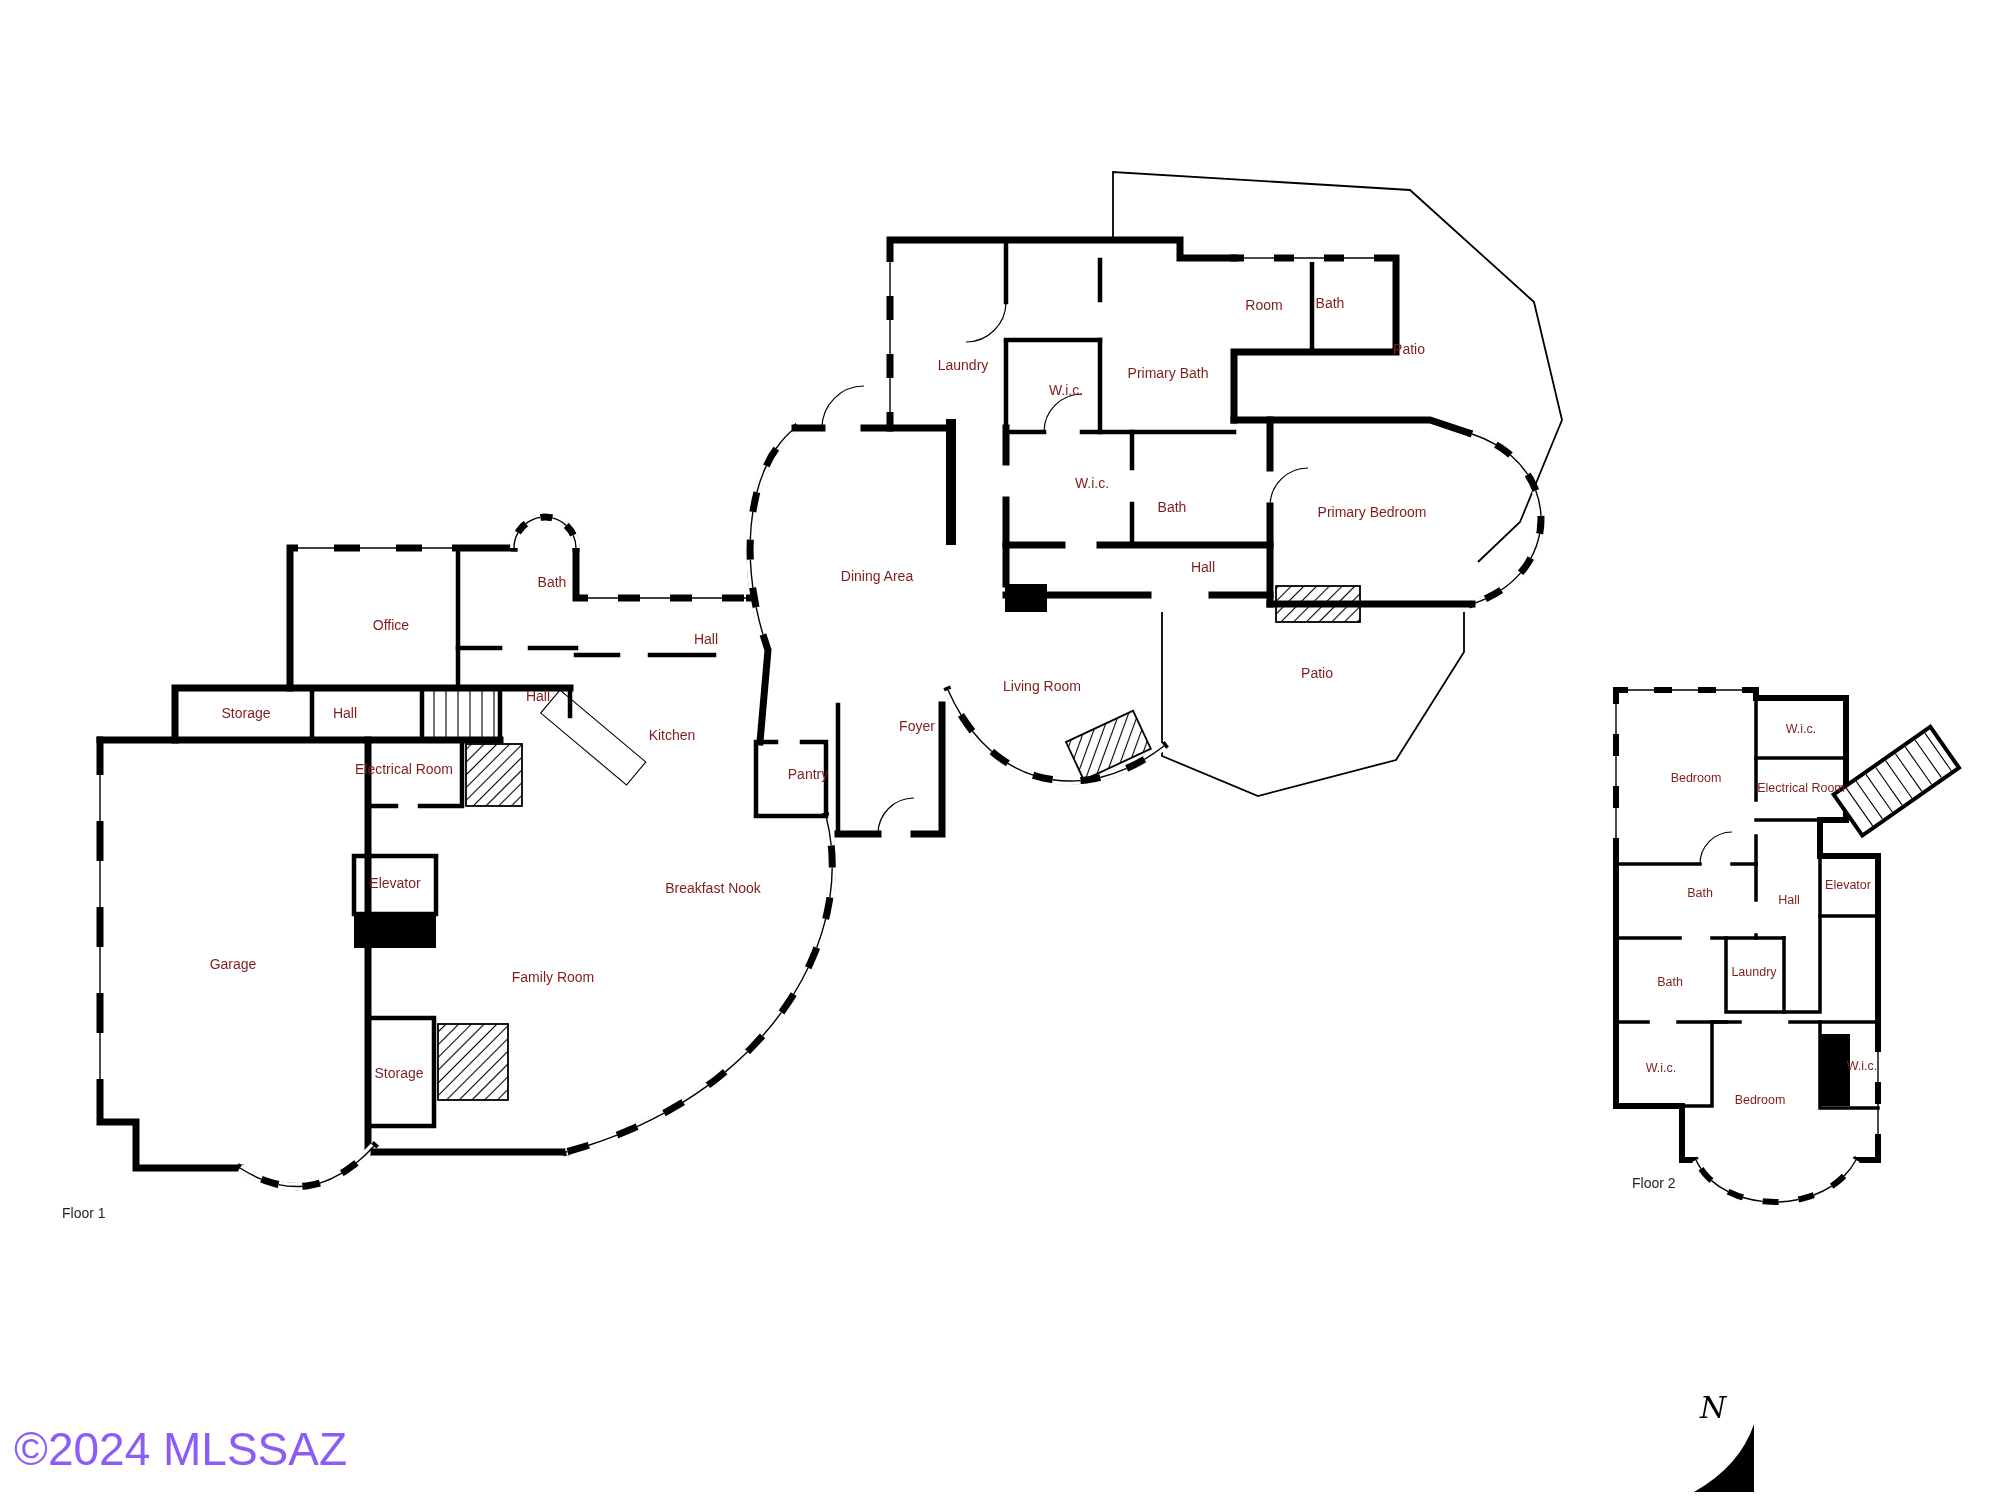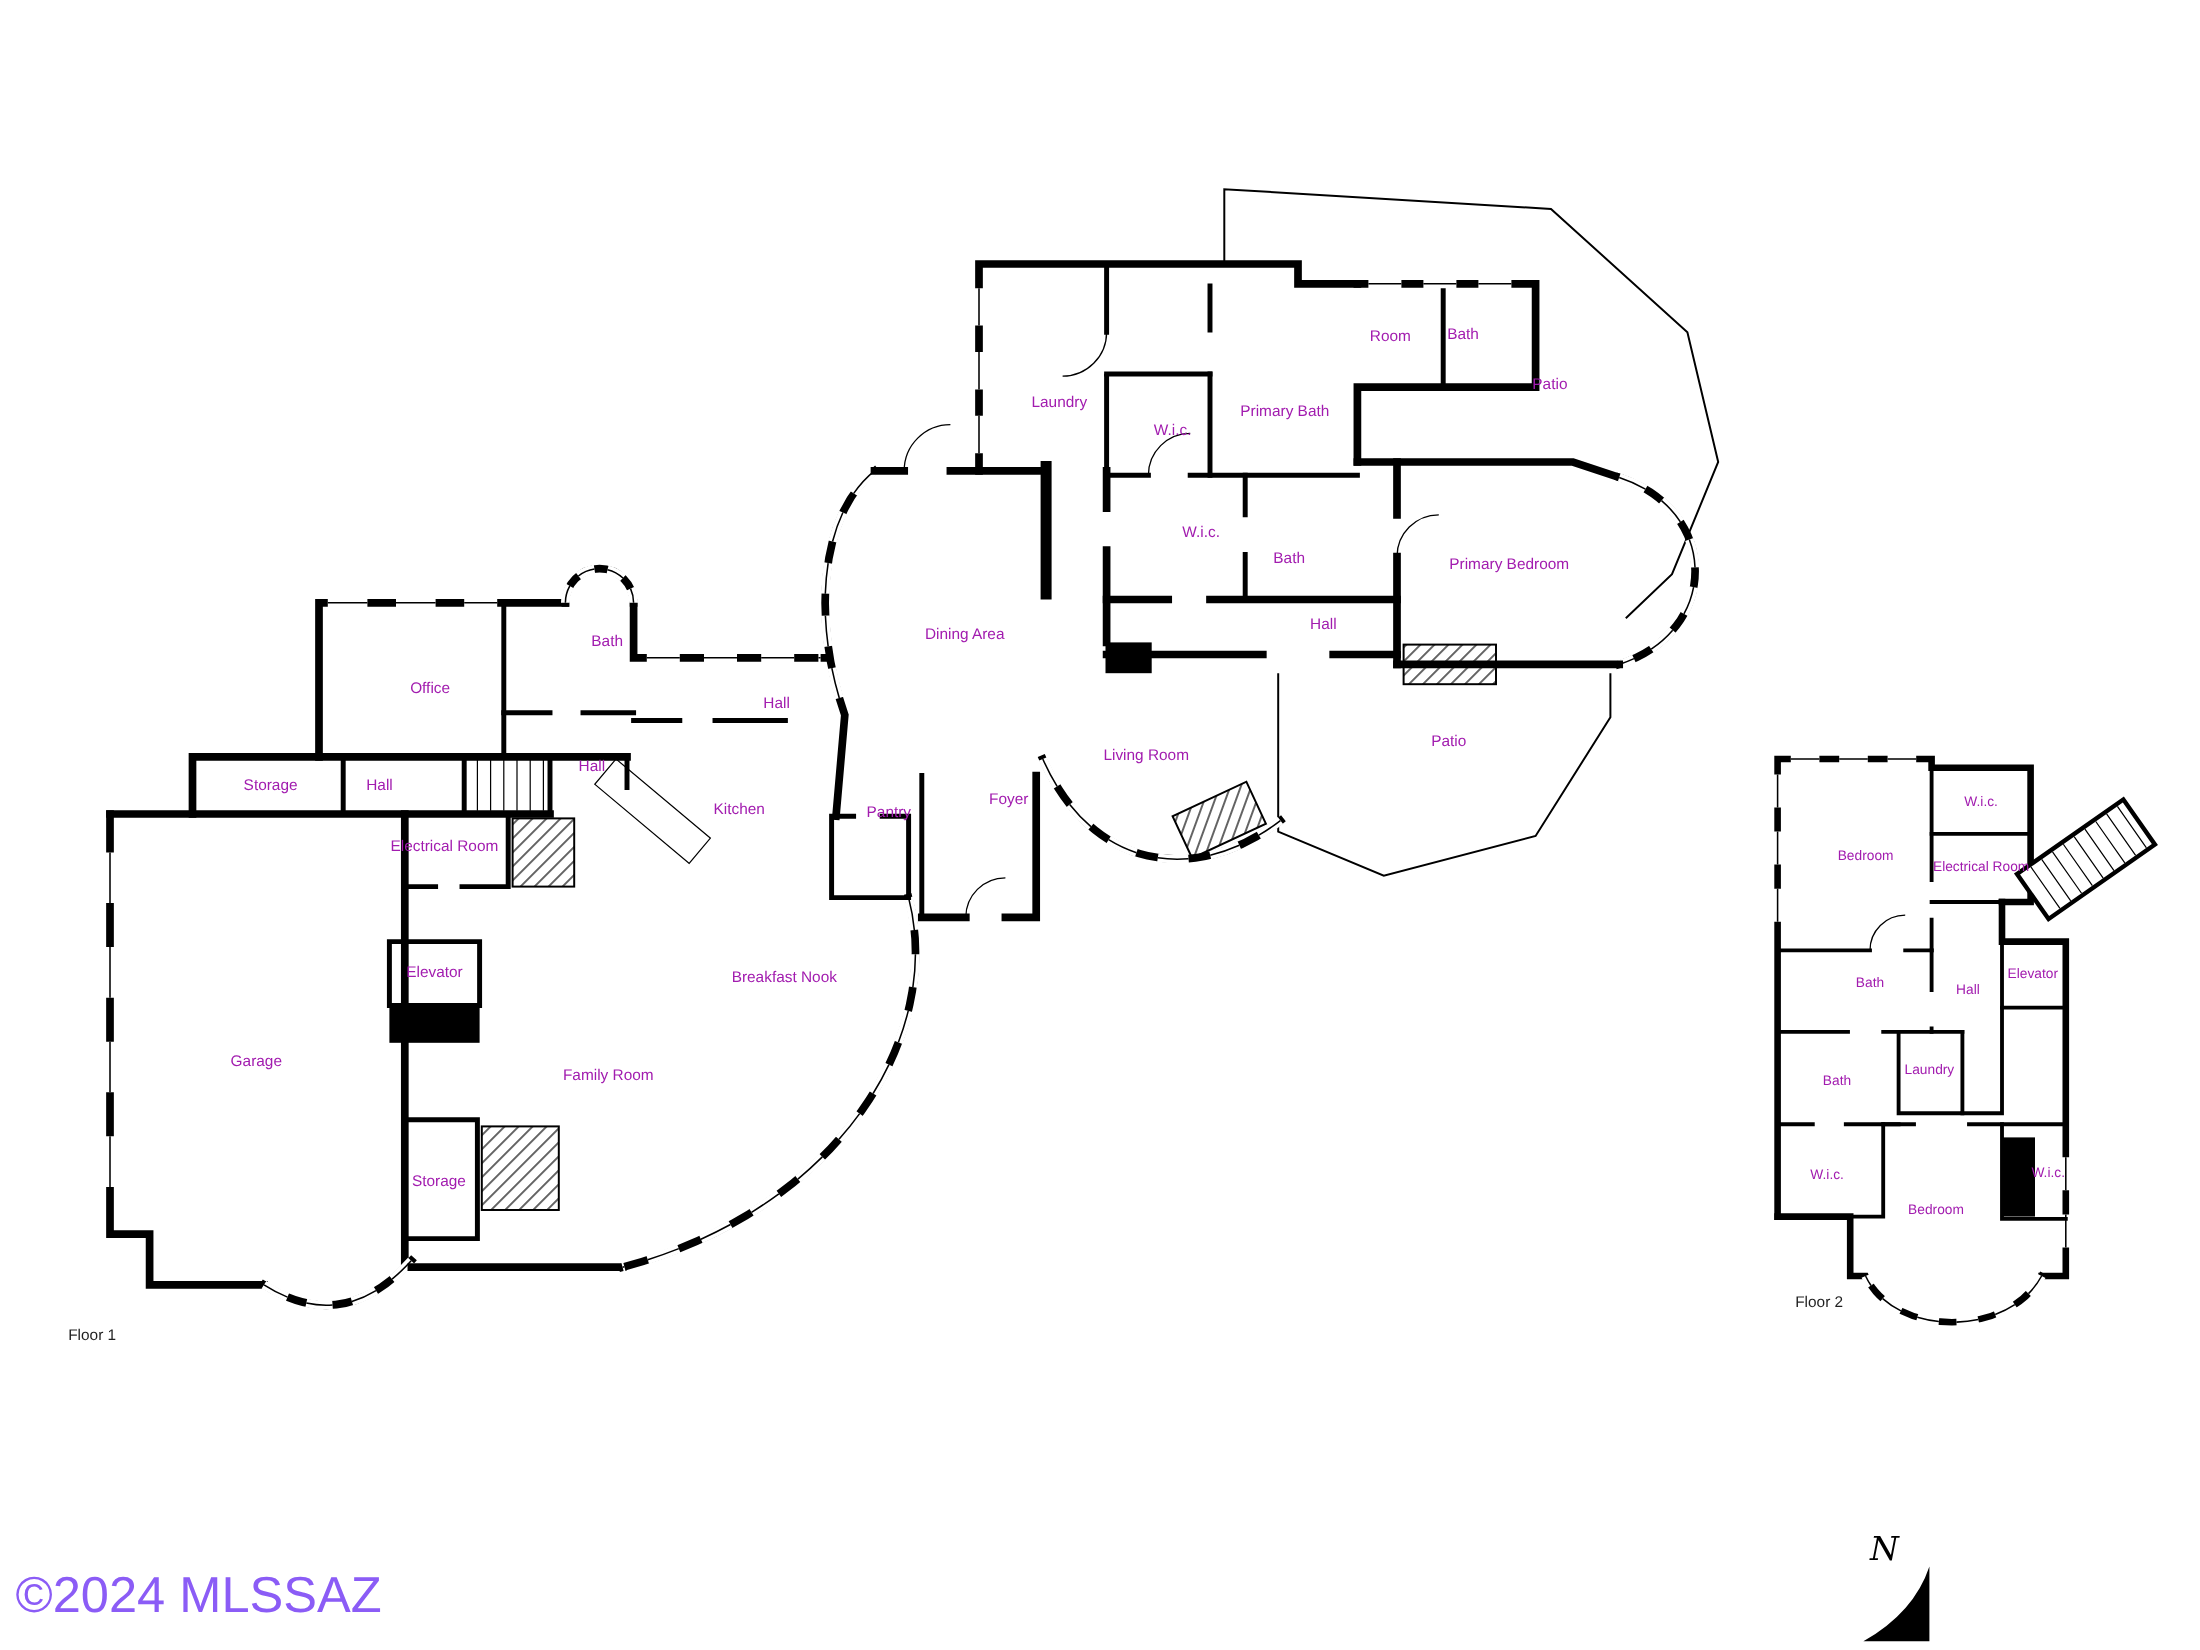--- a/index.html
+++ b/index.html
@@ -16,21 +16,21 @@
   .wall3 { fill:none; stroke:#000; stroke-width:3.5; stroke-linecap:square; }
   .thin  { fill:none; stroke:#000; stroke-width:1.8; }
   .hair  { fill:none; stroke:#000; stroke-width:1.1; }
   .door  { fill:none; stroke:#000; stroke-width:1.2; }
   .wingap  { fill:none; stroke:#fff; stroke-width:8;   stroke-linecap:butt; }
   .winline { fill:none; stroke:#000; stroke-width:1.4; stroke-linecap:butt; }
   .solid { fill:#000; stroke:none; }
   .hatch { fill:url(#diag); stroke:#000; stroke-width:1.8; }
 
   
-  .room-label { position:absolute; transform:translate(-50%,-50%); font-size:14px; color:#a21caf; white-space:nowrap; }
+  .room-label { position:absolute; transform:translate(-50%,-50%); font-size:14px; color:#7f1d1d; white-space:nowrap; }
   .room-label.floor-2 { font-size:12.5px; }
   .floor-label { position:absolute; transform:translate(0,-50%); font-size:14px; color:#1f1f1f; white-space:nowrap; }
 
   .watermark { position:absolute; left:14px; bottom:24px; font-size:46px; color:#8b5cf6; letter-spacing:0px; }
   .caption   { position:absolute; left:0; right:0; bottom:16px; text-align:center; font-size:21px; color:#0d0d0d; }
   .north-n   { font-family:"DejaVu Serif", serif; font-style:italic; font-size:30px; fill:#000; }
 </style>
 </head>
 <body>
 
@@ -194,21 +194,21 @@
       <div class="room-label floor-1" style="left: 391px; top: 625px;">Office</div>
       <div class="room-label floor-1" style="left: 706px; top: 639px;">Hall</div>
       <div class="room-label floor-1" style="left: 538px; top: 696px;">Hall</div>
       <div class="room-label floor-1" style="left: 246px; top: 713px;">Storage</div>
       <div class="room-label floor-1" style="left: 345px; top: 713px;">Hall</div>
       <div class="room-label floor-1" style="left: 672px; top: 735px;">Kitchen</div>
       <div class="room-label floor-1" style="left: 869px; top: 726px; margin-left: 48px;">Foyer</div>
       <div class="room-label floor-1" style="left: 1042px; top: 686px;">Living Room</div>
       <div class="room-label floor-1" style="left: 1317px; top: 673px;">Patio</div>
       <div class="room-label floor-1" style="left: 404px; top: 769px;">Electrical Room</div>
-      <div class="room-label floor-1" style="left: 792px; top: 738px; padding-left: 32px;">Pantry</div>
+      <div class="room-label floor-1" style="left: 792px; top: 774px; padding-left: 32px;">Pantry</div>
       <div class="room-label floor-1" style="left: 395px; top: 883px;">Elevator</div>
       <div class="room-label floor-1" style="left: 713px; top: 888px;">Breakfast Nook</div>
       <div class="room-label floor-1" style="left: 233px; top: 964px;">Garage</div>
       <div class="room-label floor-1" style="left: 553px; top: 977px;">Family Room</div>
       <div class="room-label floor-1" style="left: 399px; top: 1073px;">Storage</div>
       <div class="floor-label" style="left: 62px; top: 1213px;">Floor 1</div>
       <div class="room-label floor-2" style="left: 1696px; top: 778px;">Bedroom</div>
       <div class="room-label floor-2" style="left: 1801px; top: 729px;">W.i.c.</div>
       <div class="room-label floor-2" style="left: 1801px; top: 788px;">Electrical Room</div>
       <div class="room-label floor-2" style="left: 1700px; top: 893px;">Bath</div>

